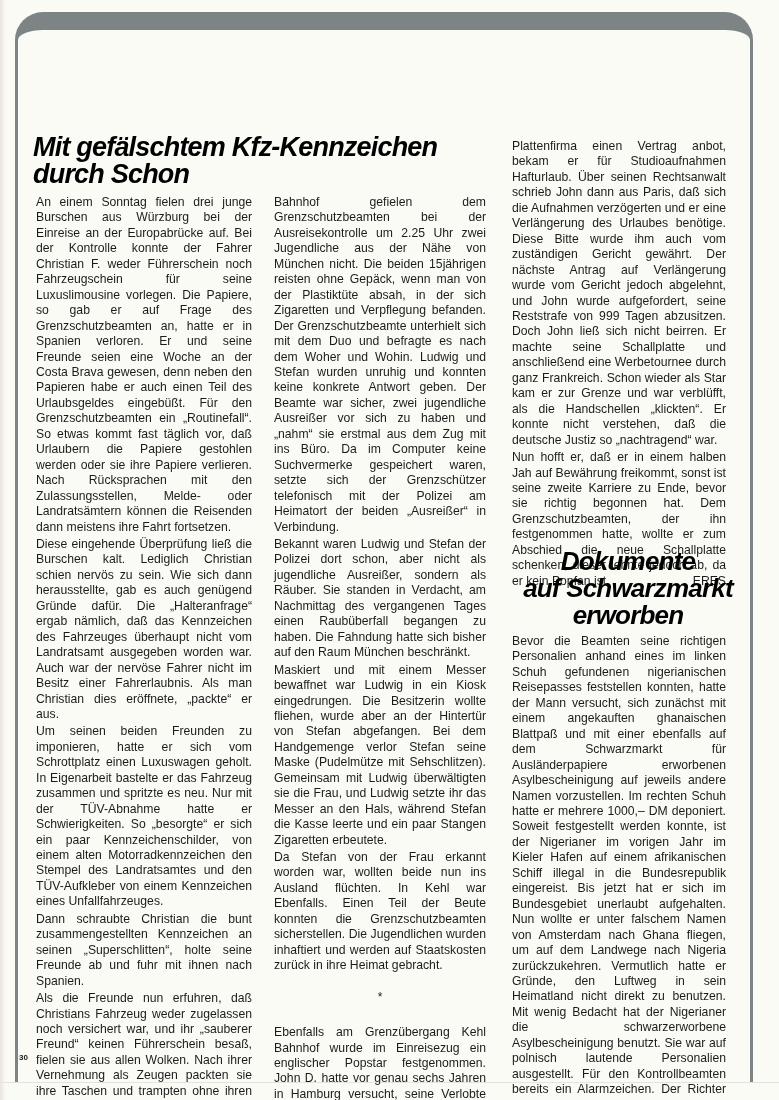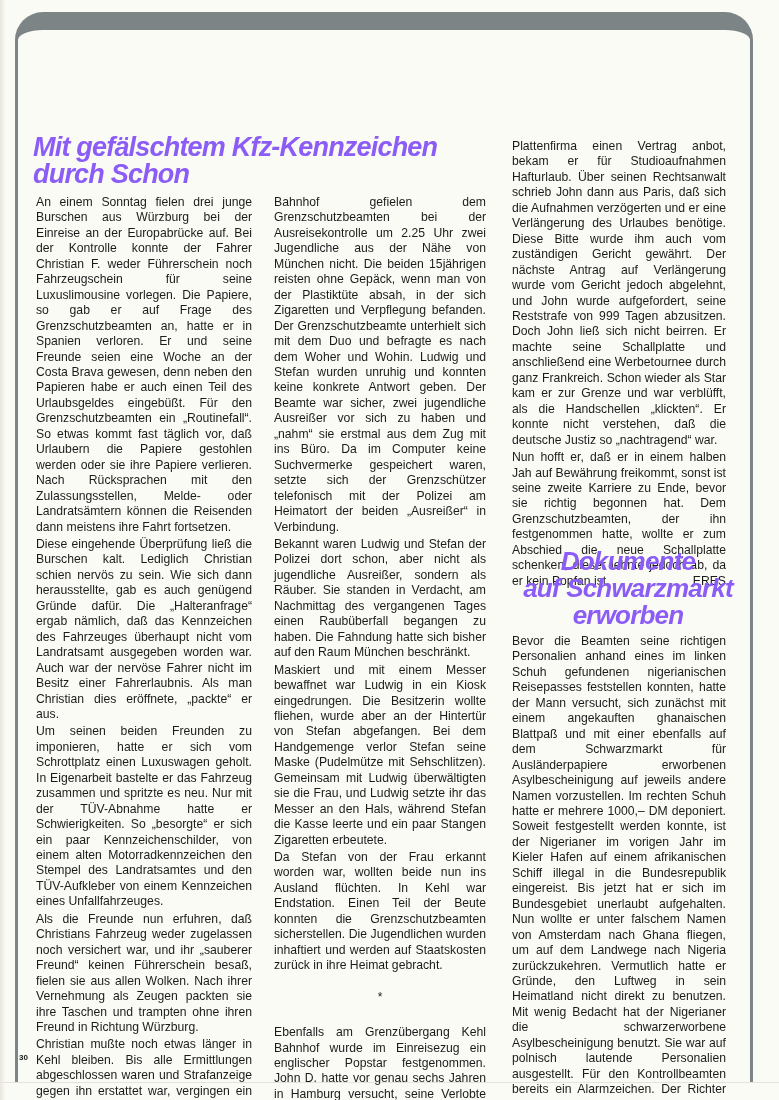--- a/index.html
+++ b/index.html
@@ -26,21 +26,21 @@
   .col {
     position: absolute; font-size: 12.2px; line-height: 15.45px;
     text-align: justify; hyphens: manual;
   }
   .col p { margin: 2px; }
   .col-1 { left: 34px; top: 193px; width: 220px; }
   .col-2 { left: 272px; top: 193px; width: 216px; }
   .col-3 { left: 510px; top: 137px; width: 218px; }
   .headline {
     position: absolute; font-family: "Liberation Sans", sans-serif;
-    font-weight: bold; font-style: italic; color: #8b5cf6;
+    font-weight: bold; font-style: italic; color: #000000;
     letter-spacing: -0.8px; line-height: 27px;
   }
   .headline-1 { left: 33px; top: 134px; font-size: 27px; width: 440px; }
   .headline-2 { left: 508px; top: 548px; font-size: 26px; width: 240px; line-height: 27px; text-align: center; }
   .separator-star { text-align: center; display: block; font-size: 12px; }
   .page-number {
     position: absolute; left: 19px; top: 1053px; font-size: 8px; font-weight: bold;
   }
   .signature { float: right; }
   .clearfix::after { content: ""; display: block; clear: both; }
@@ -54,32 +54,33 @@
 
 <h1 class="headline headline-1">
   <span>Mit gefälschtem Kfz-Kennzeichen</span><br>
   <span>durch Schon</span>
 </h1>
 
 <div class="col col-1">
   <p>An einem Sonntag fielen drei junge Burschen aus Würzburg bei der Einreise an der Europabrücke auf. Bei der Kontrolle konnte der Fahrer Christian F. weder Führerschein noch Fahrzeugschein für seine Luxuslimousine vorlegen. Die Papiere, so gab er auf Frage des Grenzschutzbeamten an, hatte er in Spanien verloren. Er und seine Freunde seien eine Woche an der Costa Brava gewesen, denn neben den Papieren habe er auch einen Teil des Urlaubsgeldes eingebüßt. Für den Grenzschutzbeamten ein „Routinefall“. So etwas kommt fast täglich vor, daß Urlaubern die Papiere gestohlen werden oder sie ihre Papiere verlieren. Nach Rücksprachen mit den Zulassungsstellen, Melde- oder Landratsämtern können die Reisenden dann meistens ihre Fahrt fortsetzen.</p>
   <p>Diese eingehende Überprüfung ließ die Burschen kalt. Lediglich Christian schien nervös zu sein. Wie sich dann herausstellte, gab es auch genügend Gründe dafür. Die „Halteranfrage“ ergab nämlich, daß das Kennzeichen des Fahrzeuges überhaupt nicht vom Landratsamt ausgegeben worden war. Auch war der nervöse Fahrer nicht im Besitz einer Fahrerlaubnis. Als man Christian dies eröffnete, „packte“ er aus.</p>
   <p>Um seinen beiden Freunden zu imponieren, hatte er sich vom Schrottplatz einen Luxuswagen geholt. In Eigenarbeit bastelte er das Fahrzeug zusammen und spritzte es neu. Nur mit der TÜV-Abnahme hatte er Schwierigkeiten. So „besorgte“ er sich ein paar Kennzeichenschilder, von einem alten Motorradkennzeichen den Stempel des Landratsamtes und den TÜV-Aufkleber von einem Kennzeichen eines Unfallfahrzeuges.</p>
+  <p>Dann schraubte Christian die bunt zusammengestellten Kennzeichen an seinen „Superschlitten“, holte seine Freunde ab und fuhr mit ihnen nach Spanien.</p>
   <p>Als die Freunde nun erfuhren, daß Christians Fahrzeug weder zugelassen noch versichert war, und ihr „sauberer Freund“ keinen Führerschein besaß, fielen sie aus allen Wolken. Nach ihrer Vernehmung als Zeugen packten sie ihre Taschen und trampten ohne ihren Freund in Richtung Würzburg.</p>
   <p>Christian mußte noch etwas länger in Kehl bleiben. Bis alle Ermittlungen abgeschlossen waren und Strafanzeige gegen ihn erstattet war, vergingen ein paar Stunden. Die Luxuslimousine wurde sichergestellt, und nach Rücksprache mit der Staatsanwaltschaft durfte der Spanienurlauber sich zu Fuß auf den Heimweg machen.</p>
 
 </div>
 
 <span class="page-number">30</span>
 
 <div class="col col-2">
   <p>Bahnhof gefielen dem Grenzschutzbeamten bei der Ausreisekontrolle um 2.25 Uhr zwei Jugendliche aus der Nähe von München nicht. Die beiden 15jährigen reisten ohne Gepäck, wenn man von der Plastiktüte absah, in der sich Zigaretten und Verpflegung befanden. Der Grenzschutzbeamte unterhielt sich mit dem Duo und befragte es nach dem Woher und Wohin. Ludwig und Stefan wurden unruhig und konnten keine konkrete Antwort geben. Der Beamte war sicher, zwei jugendliche Ausreißer vor sich zu haben und „nahm“ sie erstmal aus dem Zug mit ins Büro. Da im Computer keine Suchvermerke gespeichert waren, setzte sich der Grenzschützer telefonisch mit der Polizei am Heimatort der beiden „Ausreißer“ in Verbindung.</p>
   <p>Bekannt waren Ludwig und Stefan der Polizei dort schon, aber nicht als jugendliche Ausreißer, sondern als Räuber. Sie standen in Verdacht, am Nachmittag des vergangenen Tages einen Raubüberfall begangen zu haben. Die Fahndung hatte sich bisher auf den Raum München beschränkt.</p>
   <p>Maskiert und mit einem Messer bewaffnet war Ludwig in ein Kiosk eingedrungen. Die Besitzerin wollte fliehen, wurde aber an der Hintertür von Stefan abgefangen. Bei dem Handgemenge verlor Stefan seine Maske (Pudelmütze mit Sehschlitzen). Gemeinsam mit Ludwig überwältigten sie die Frau, und Ludwig setzte ihr das Messer an den Hals, während Stefan die Kasse leerte und ein paar Stangen Zigaretten erbeutete.</p>
-  <p>Da Stefan von der Frau erkannt worden war, wollten beide nun ins Ausland flüchten. In Kehl war Endstation. Einen Teil der Beute konnten die Grenzschutzbeamten sicherstellen. Die Jugendlichen wurden inhaftiert und werden auf Staatskosten zurück in ihre Heimat gebracht.</p>
+  <p>Da Stefan von der Frau erkannt worden war, wollten beide nun ins Ausland flüchten. In Kehl war Ebenfalls. Einen Teil der Beute konnten die Grenzschutzbeamten sicherstellen. Die Jugendlichen wurden inhaftiert und werden auf Staatskosten zurück in ihre Heimat gebracht.</p>
   <span class="separator-star" style="margin:16px 0 20px 0">*</span>
   <p>Ebenfalls am Grenzübergang Kehl Bahnhof wurde im Einreisezug ein englischer Popstar festgenommen. John D. hatte vor genau sechs Jahren in Hamburg versucht, seine Verlobte umzubringen. Nach der Tat stellte er sich der Polizei, wurde verurteilt und saß einen Teil der Strafe ab.</p>
 
 </div>
 
 <div class="col col-3">
   <p>Plattenfirma einen Vertrag anbot, bekam er für Studioaufnahmen Hafturlaub. Über seinen Rechtsanwalt schrieb John dann aus Paris, daß sich die Aufnahmen verzögerten und er eine Verlängerung des Urlaubes benötige. Diese Bitte wurde ihm auch vom zuständigen Gericht gewährt. Der nächste Antrag auf Verlängerung wurde vom Gericht jedoch abgelehnt, und John wurde aufgefordert, seine Reststrafe von 999 Tagen abzusitzen. Doch John ließ sich nicht beirren. Er machte seine Schallplatte und anschließend eine Werbetournee durch ganz Frankreich. Schon wieder als Star kam er zur Grenze und war verblüfft, als die Handschellen „klickten“. Er konnte nicht verstehen, daß die deutsche Justiz so „nachtragend“ war.</p>
   <p class="clearfix">
     <span>Nun hofft er, daß er in einem halben Jah auf Bewährung freikommt, sonst ist seine zweite Karriere zu Ende, bevor sie richtig begonnen hat. Dem Grenzschutzbeamten, der ihn festgenommen hatte, wollte er zum Abschied die neue Schallplatte schenken, dieser lehnte jedoch ab, da er kein Popfan ist.</span>
     <span class="signature">ERES</span>

